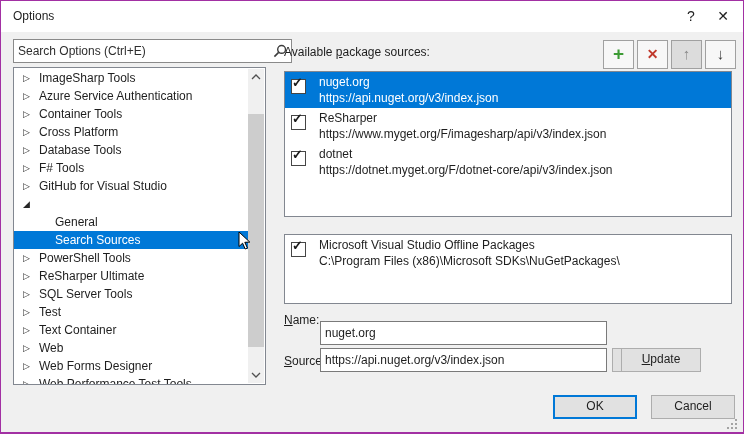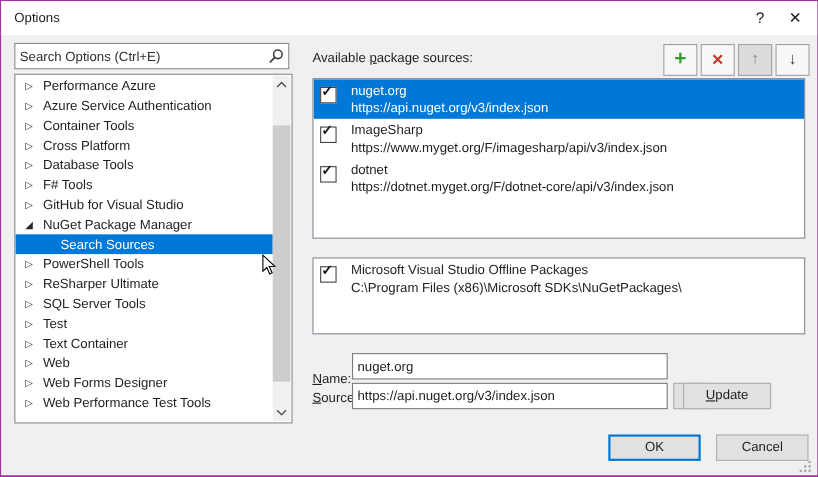--- a/index.html
+++ b/index.html
@@ -8,21 +8,21 @@
     position:relative;width:744px;height:434px;box-sizing:border-box;
     background:#f0f0f0;border:1px solid var(--accent);border-bottom-width:2px;
     font-family:"Liberation Sans",sans-serif;font-size:12px;color:#1e1e1e;overflow:hidden;
   }
   
   .titlebar{position:absolute;left:0;top:0;right:0;height:31px;background:#fff;padding-left:29px;}
   .title{position:absolute;left:12px;top:8px;font-size:12px;}
   .tb-btn{position:absolute;top:0;width:32px;height:30px;text-align:center;line-height:30px;font-size:14px;color:#222;cursor:default;}
   #help-btn{left:674px;} #close-btn{left:706px;}
   
-  .search-wrap{position:absolute;left:12px;top:38px;width:250px;height:24px;background:#fff;border:1px solid #8a8a8a;box-sizing:border-box;}
+  .search-wrap{position:absolute;left:12px;top:38px;width:279px;height:24px;background:#fff;border:1px solid #8a8a8a;box-sizing:border-box;}
   .search-wrap input{position:absolute;left:0;top:0;width:228px;height:22px;border:none;outline:none;padding:0 4px;font-family:"Liberation Sans",sans-serif;font-size:12px;color:#1e1e1e;background:transparent;}
   .search-wrap input::placeholder{color:#2e2e2e;opacity:1;}
   .search-icon{position:absolute;right:4px;top:4px;}
   
   .tree{position:absolute;left:12px;top:66px;width:253px;height:318px;background:#fff;border:1px solid #828790;box-sizing:border-box;overflow:hidden;}
   .tree-rows{position:absolute;left:0;top:1px;right:17px;}
   .tree-row{display:flex;align-items:center;height:18px;white-space:nowrap;}
   .expander{flex:none;width:10px;margin-left:9px;font-size:9px;color:#262626;line-height:18px;}
   .tree-row.child .expander{visibility:hidden;}
   .lbl{margin-left:6px;}
@@ -48,21 +48,21 @@
   #available-list{top:70px;height:146px;}
   #machine-list{top:233px;height:70px;}
   .pkg-item{position:relative;height:36px;}
   .pkg-item.selected{background:var(--sel);color:#fff;}
   .cb{position:absolute;left:6px;top:7px;width:13px;height:13px;background:#fff;border:1px solid #454545;}
   .cb .mark{position:absolute;left:0px;top:-4px;font-size:13px;line-height:13px;color:#1a1a1a;font-weight:bold;}
   .nm{position:absolute;left:34px;top:3px;white-space:nowrap;}
   .ur{position:absolute;left:34px;top:19px;white-space:nowrap;}
   
   .fld-label{position:absolute;left:283px;}
-  #lbl-name{top:336px;text-align:right;} #lbl-source{top:353px;}
+  #lbl-name{top:312px;text-align:right;} #lbl-source{top:353px;}
   .txt{position:absolute;left:319px;width:287px;height:24px;box-sizing:border-box;border:1px solid #7a7a7a;padding:0 4px;font-family:"Liberation Sans",sans-serif;font-size:12px;color:#1e1e1e;background:#fff;}
   #name-input{top:320px;} #source-input{top:347px;}
   .btn{position:absolute;box-sizing:border-box;background:#e1e1e1;border:1px solid #adadad;text-align:center;line-height:21px;font-size:12px;cursor:default;}
   #browse-btn{left:611px;top:347px;width:33px;height:24px;}
   #update-btn{left:620px;top:347px;width:80px;height:24px;}
   #ok-btn{left:552px;top:394px;width:84px;height:24px;border:2px solid var(--sel);line-height:19px;}
   #cancel-btn{left:650px;top:394px;width:84px;height:24px;}
   .grip{position:absolute;left:724px;top:416px;}
   .cursor{position:absolute;left:237px;top:230px;z-index:10;pointer-events:none;}
 </style>
@@ -86,21 +86,21 @@
     <svg class="search-icon" width="14" height="14" viewBox="0 0 14 14">
       <circle cx="8.6" cy="5.4" r="3.9" fill="none" stroke="#3c3c3c" stroke-width="1.4"></circle>
       <line x1="5.6" y1="8.4" x2="1.4" y2="12.6" stroke="#3c3c3c" stroke-width="1.6"></line>
     </svg>
   </div>
 
   <div class="tree">
     <div class="tree-rows" id="tree-rows">
         <div class="tree-row">
           <span class="expander">▷</span>
-          <span class="lbl">Performance Azure</span>
+          <span class="lbl">ImageSharp Tools</span>
         </div>
         <div class="tree-row">
           <span class="expander">▷</span>
           <span class="lbl">Azure Service Authentication</span>
         </div>
         <div class="tree-row">
           <span class="expander">▷</span>
           <span class="lbl">Container Tools</span>
         </div>
         <div class="tree-row">
@@ -114,21 +114,24 @@
         <div class="tree-row">
           <span class="expander">▷</span>
           <span class="lbl">F# Tools</span>
         </div>
         <div class="tree-row">
           <span class="expander">▷</span>
           <span class="lbl">GitHub for Visual Studio</span>
         </div>
         <div class="tree-row">
           <span class="expander">◢</span>
-          <span class="lbl">NuGet Package Manager</span>
+        </div>
+        <div class="tree-row child">
+          <span class="expander"></span>
+          <span class="lbl">General</span>
         </div>
         <div class="tree-row selected child">
           <span class="expander"></span>
           <span class="lbl">Search Sources</span>
         </div>
         <div class="tree-row">
           <span class="expander">▷</span>
           <span class="lbl">PowerShell Tools</span>
         </div>
         <div class="tree-row">
@@ -197,21 +200,21 @@
         <span class="cb">
           <span class="mark">✓</span>
         </span>
         <div class="nm">nuget.org</div>
         <div class="ur">https://api.nuget.org/v3/index.json</div>
       </div>
       <div class="pkg-item">
         <span class="cb">
           <span class="mark">✓</span>
         </span>
-        <div class="nm">ImageSharp</div>
+        <div class="nm">ReSharper</div>
         <div class="ur">https://www.myget.org/F/imagesharp/api/v3/index.json</div>
       </div>
       <div class="pkg-item">
         <span class="cb">
           <span class="mark">✓</span>
         </span>
         <div class="nm">dotnet</div>
         <div class="ur">https://dotnet.myget.org/F/dotnet-core/api/v3/index.json</div>
       </div>
     </div>

